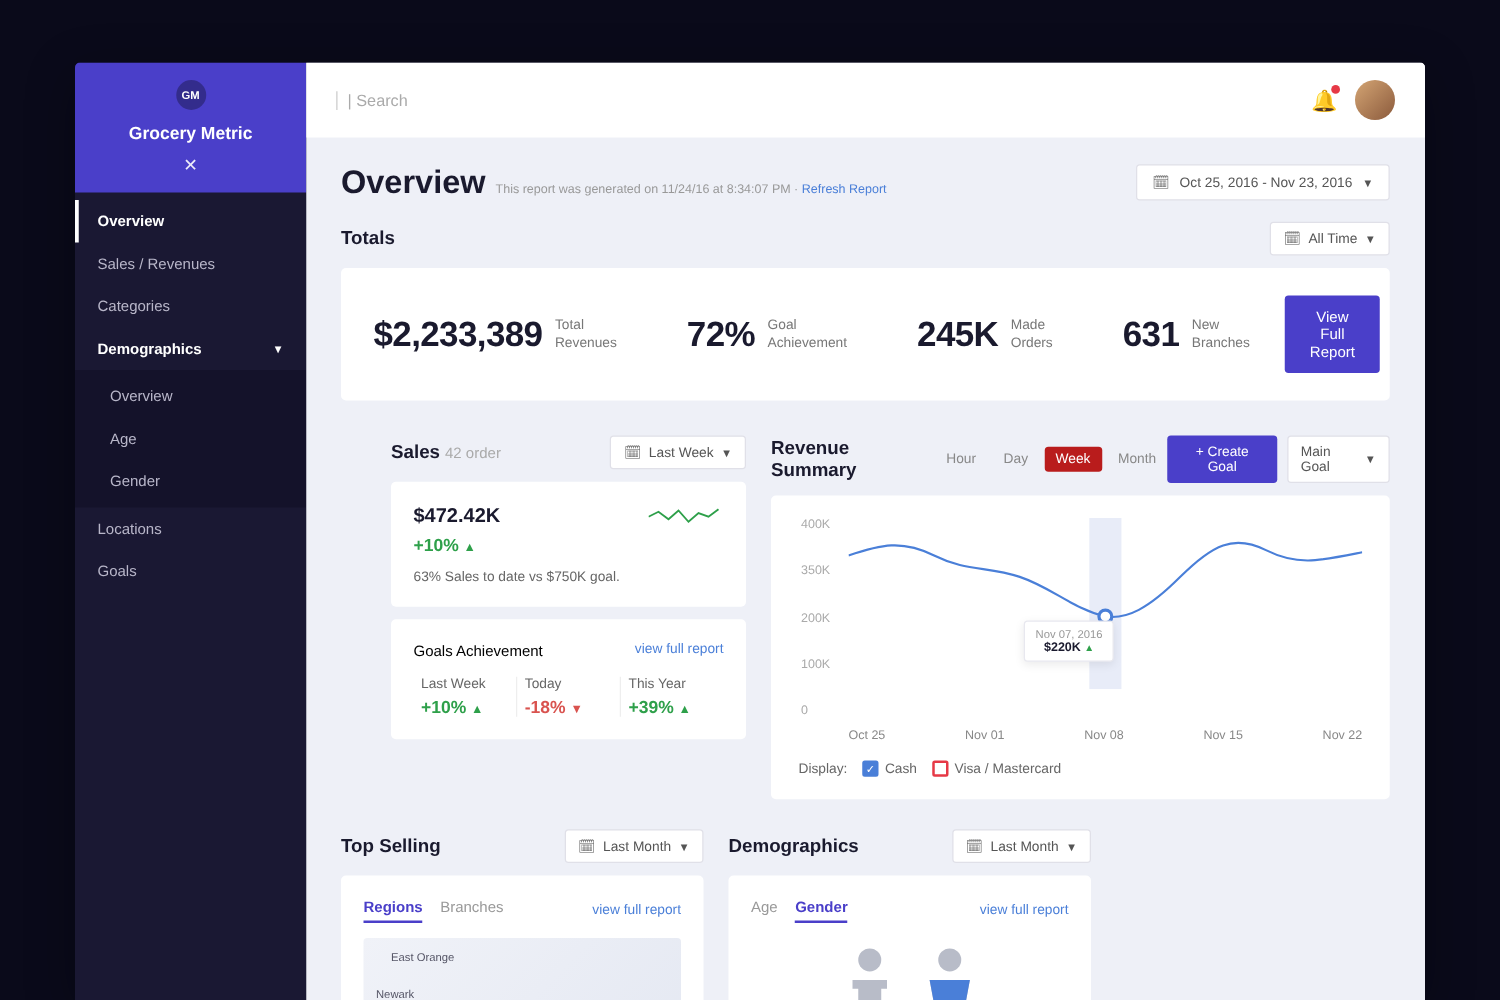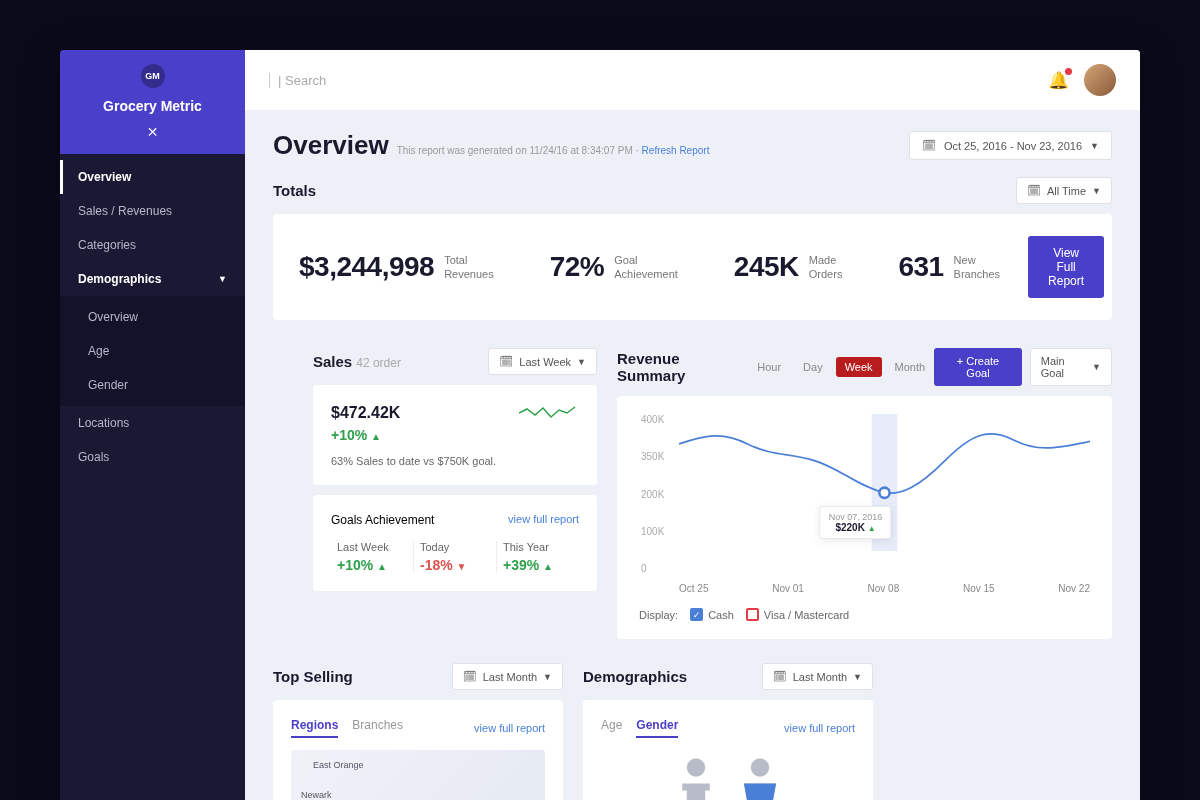--- a/index.html
+++ b/index.html
@@ -71,21 +71,21 @@
 .time-tabs { display: flex; gap: 4px; align-items: center; }
 .time-tab { padding: 4px 9px; font-size: 11px; color: #888; cursor: pointer; border-radius: 3px; }
 .time-tab.active { background: #b91c1c; color: #fff; }
 .rev-actions { display: flex; gap: 8px; }
 
 .chart-card { padding: 18px 22px; }
 .chart { position: relative; height: 180px; }
 .y-axis { position: absolute; left: 2px; top: 0; bottom: 20px; display: flex; flex-direction: column; justify-content: space-between; font-size: 10px; color: #aaa; }
 .chart-svg { position: absolute; left: 40px; right: 0; top: 0; bottom: 20px; }
 .x-axis { position: absolute; left: 40px; right: 0; bottom: 0; display: flex; justify-content: space-between; font-size: 10px; color: #888; }
-.tooltip { position: absolute; left: 48%; top: 92px; background: #fff; border: 1px solid #e8e8ef; border-radius: 3px; padding: 5px 8px; font-size: 10px; box-shadow: 0 2px 8px rgba(0,0,0,0.08); text-align: center; transform: translateX(-50%); }
+.tooltip { position: absolute; left: 48%; top: 82px; background: #fff; border: 1px solid #e8e8ef; border-radius: 3px; padding: 5px 8px; font-size: 10px; box-shadow: 0 2px 8px rgba(0,0,0,0.08); text-align: center; transform: translateX(-50%); }
 .tooltip-date { color: #999; font-size: 9px; }
 .tooltip-val { font-weight: 700; color: #1a1a2e; }
 
 .display-row { display: flex; align-items: center; gap: 12px; margin-top: 14px; font-size: 11px; color: #666; }
 .check { display: inline-flex; align-items: center; gap: 5px; }
 .check-box { width: 13px; height: 13px; border: 2px solid; border-radius: 2px; display: inline-flex; align-items: center; justify-content: center; font-size: 9px; color: #fff; }
 .check-box.blue { border-color: #4a7fd8; background: #4a7fd8; }
 .check-box.red { border-color: #e63946; }
 
 .bottom-row { display: flex; gap: 20px; }
@@ -156,21 +156,21 @@
         <div class="section-title">Totals</div>
         <div class="filter-btn">
           <span>🗓</span>
           <span>All Time</span>
           <span class="chev">▼</span>
         </div>
       </div>
 
       <div class="totals-card">
         <div class="metric">
-          <div class="metric-value">$3,244,998</div>
+          <div class="metric-value">$2,233,389</div>
           <div class="metric-label" style="white-space:pre-line">Total
 Revenues</div>
         </div>
         <div class="divider"></div>
         <div class="metric">
           <div class="metric-value">72%</div>
           <div class="metric-label" style="white-space:pre-line">Goal
 Achievement</div>
         </div>
         <div class="divider"></div>

